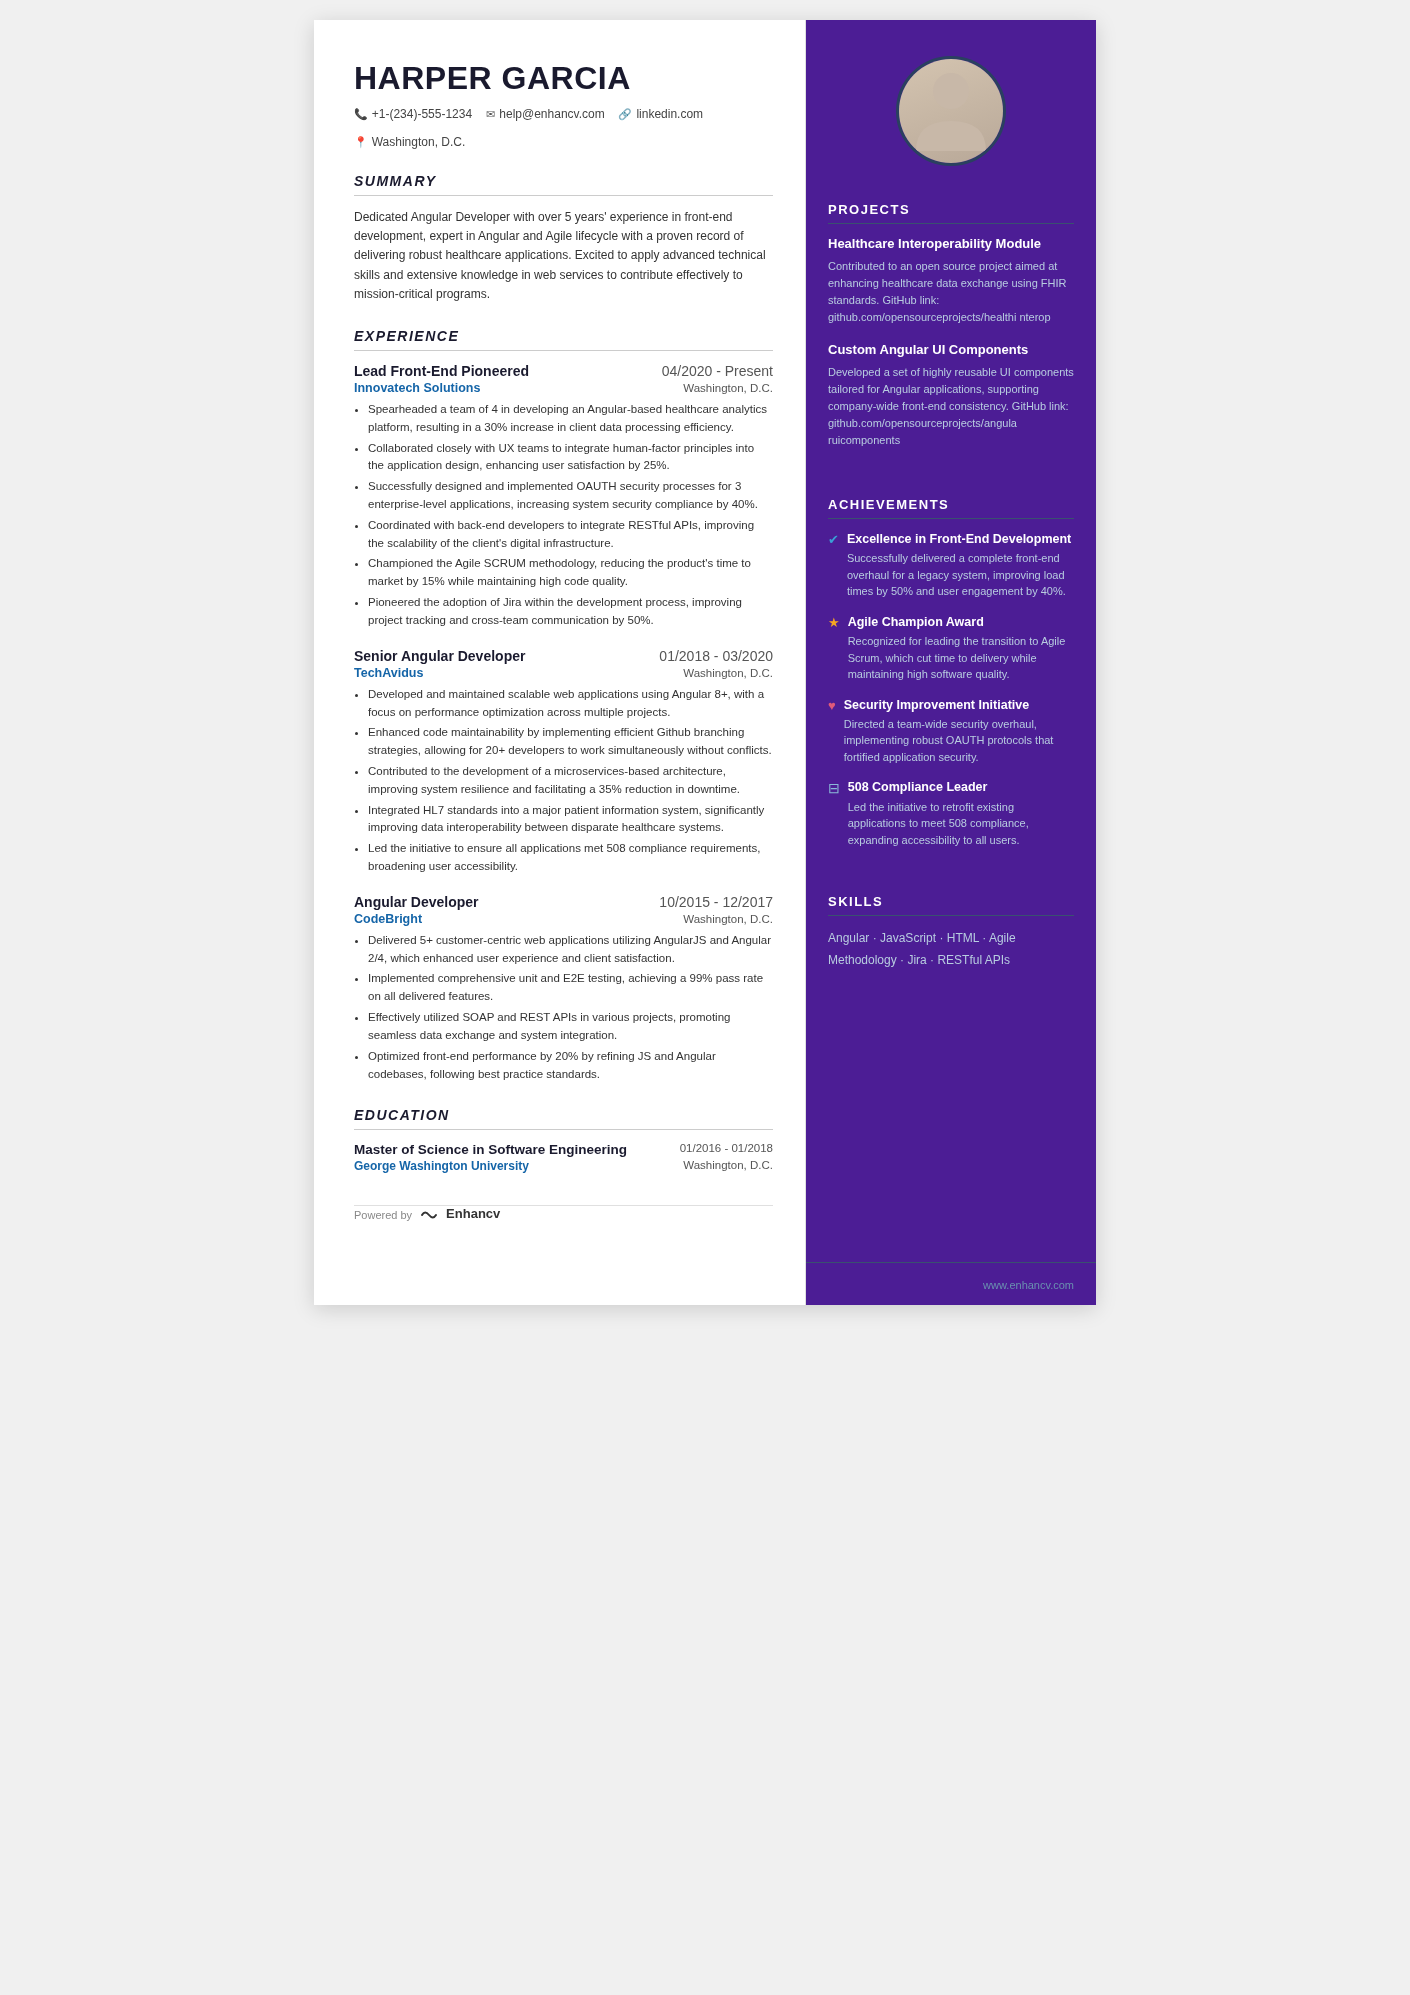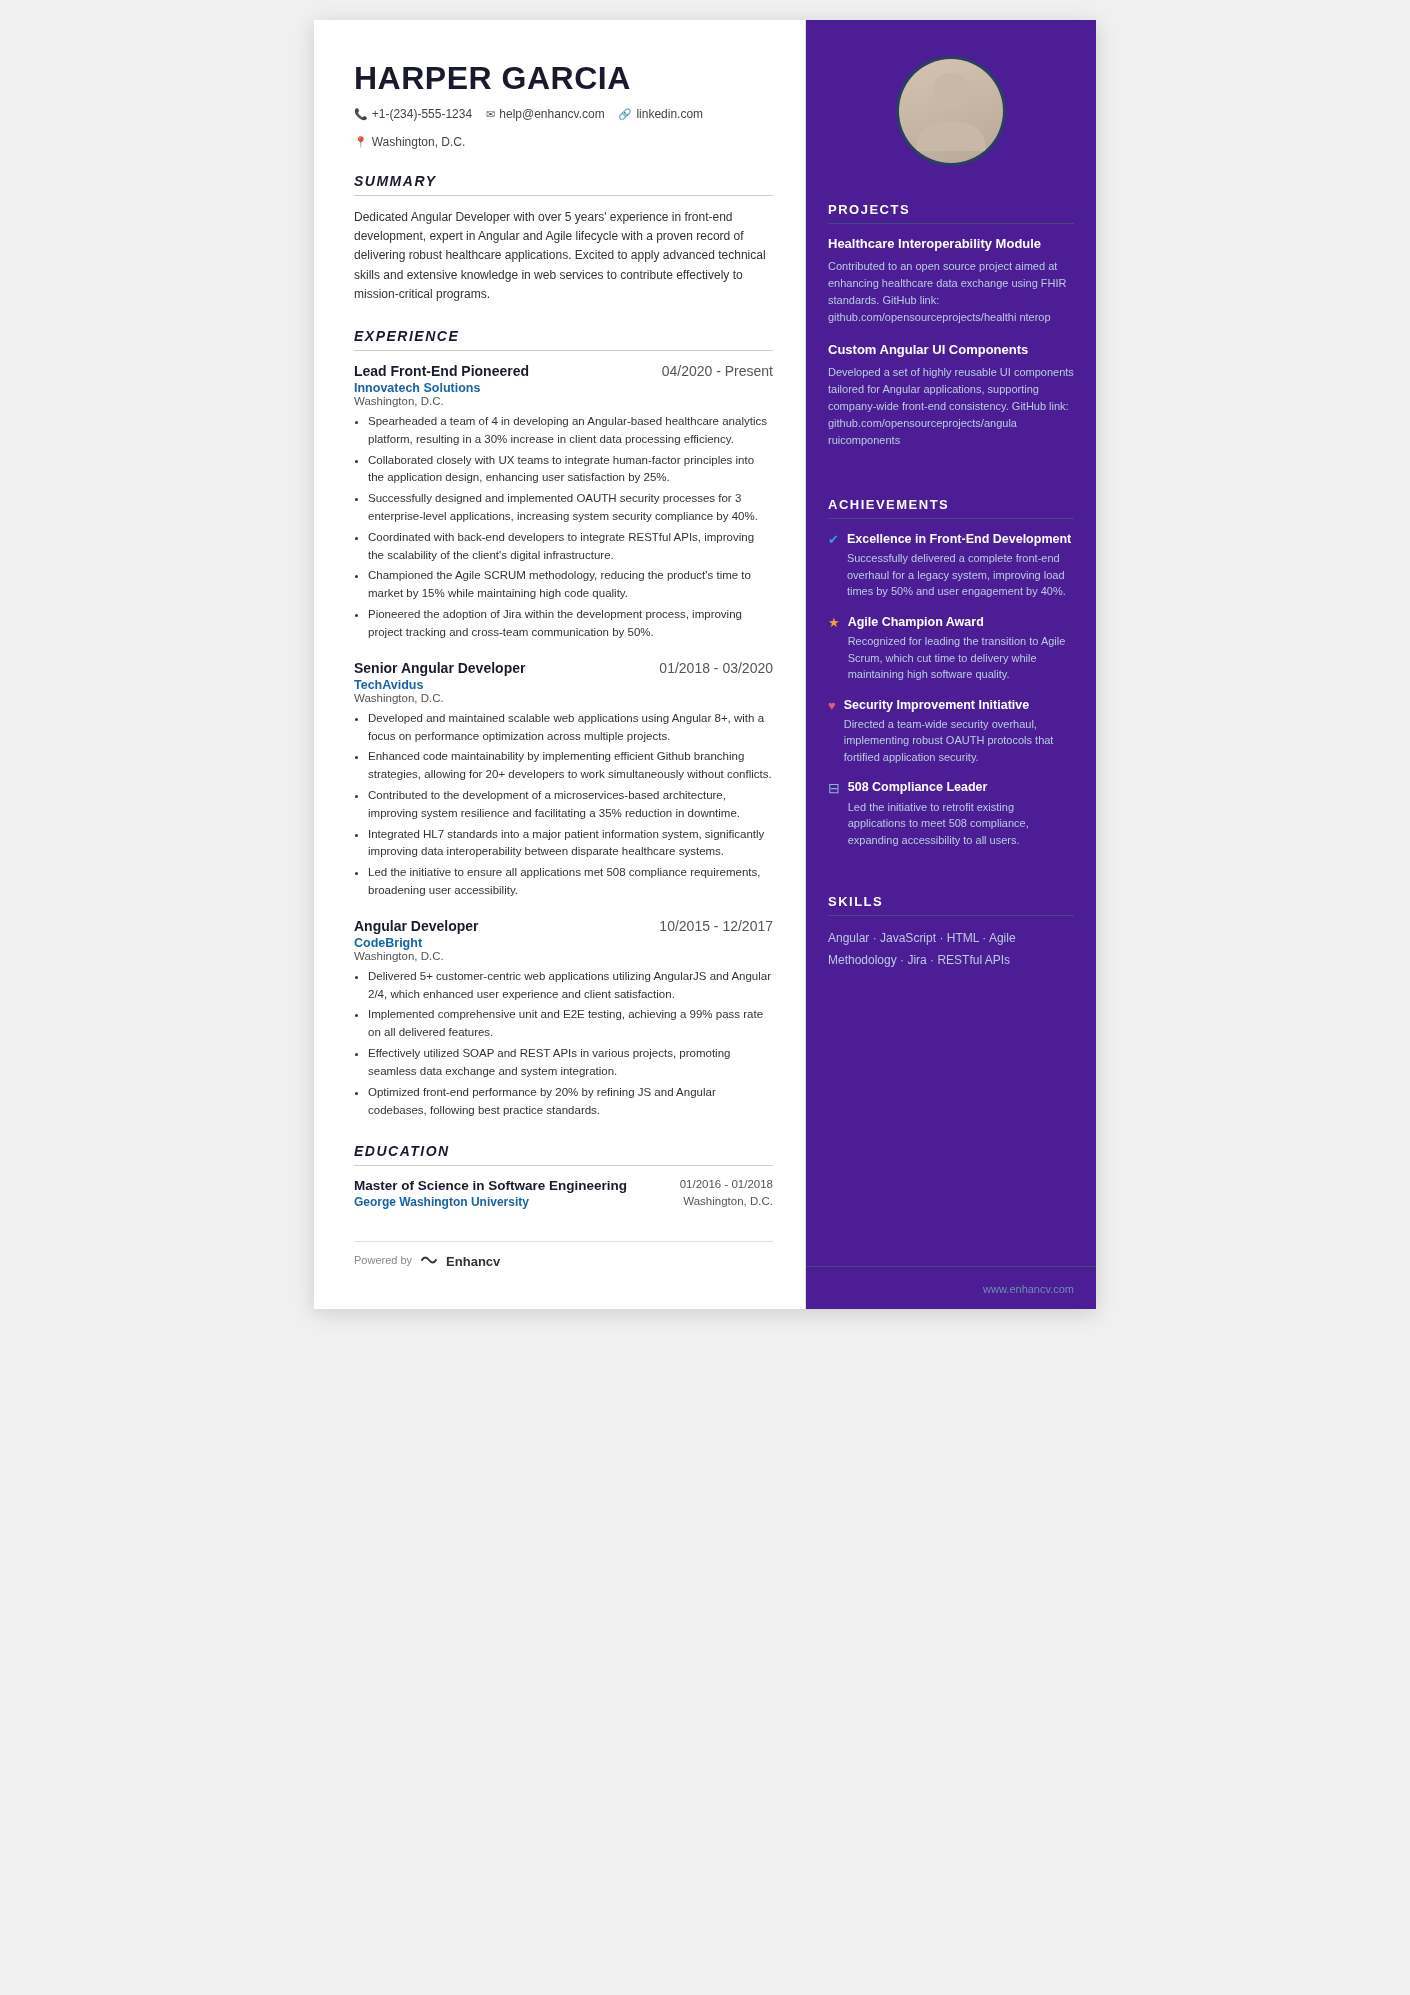--- a/index.html
+++ b/index.html
@@ -90,21 +90,20 @@
     }
     .exp-date {
       font-size: 14px;
       color: #555;
     }
     .exp-sub {
       display: flex;
       justify-content: space-between;
       align-items: baseline;
       margin-top: 2px;
-      flex-direction: column;
     }
     .exp-company {
       font-size: 12.5px;
       color: #1565a8;
       font-weight: 600;
     }
     .exp-location {
       font-size: 11.5px;
       color: #555;
     }
@@ -143,24 +142,23 @@
       font-size: 12px;
       color: #1565a8;
       font-weight: 600;
     }
     .edu-loc {
       font-size: 11.5px;
       color: #555;
     }
     .footer-bar {
       margin-top: 32px;
-      padding-top: 12px;
       border-top: 1px solid #e0e0e0;
       display: flex;
-      align-items: flex-start;
+      align-items: flex-end;
       gap: 8px;
       font-size: 11px;
       color: #888;
     }
     .footer-logo {
       font-weight: 700;
       color: #333;
       font-size: 13px;
     }
 

